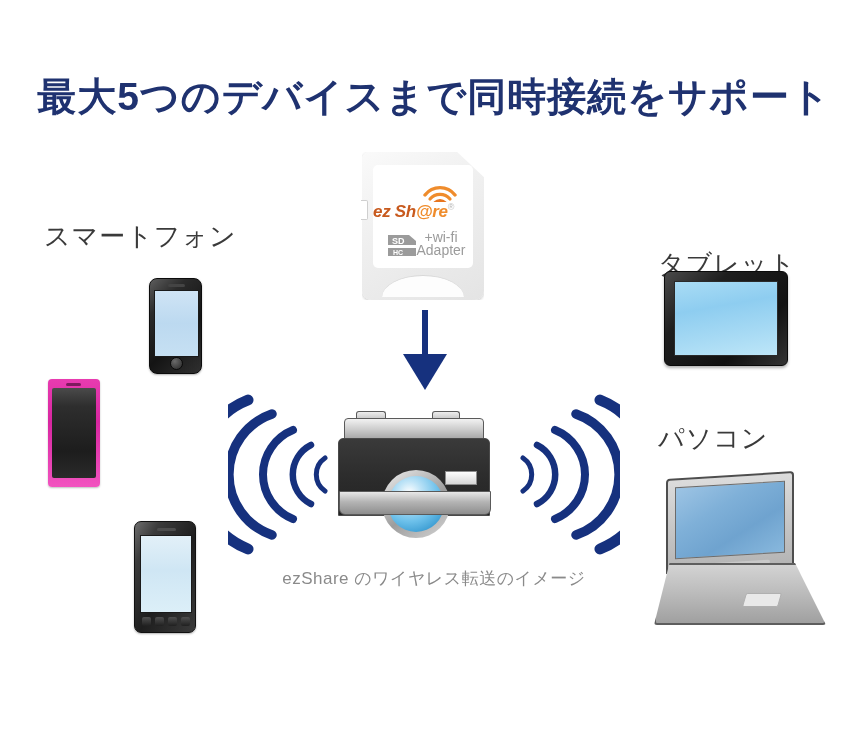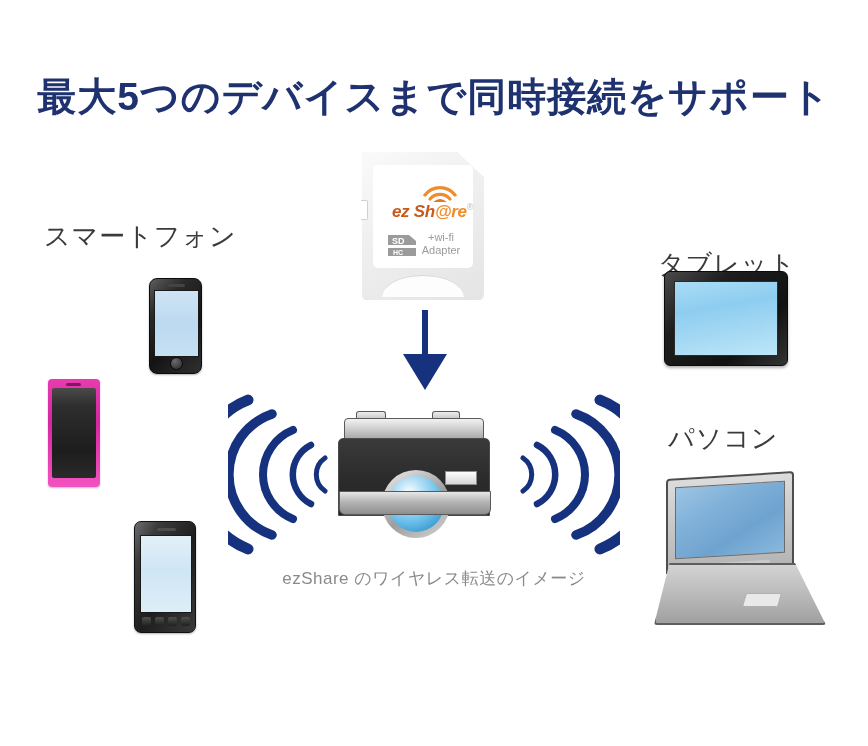--- a/index.html
+++ b/index.html
@@ -32,21 +32,21 @@
   .dev-label {
     position: absolute;
     font-size: 26px;
     font-weight: normal;
     color: #3a3a3a;
     letter-spacing: 1px;
     white-space: nowrap;
   }
   #label-smartphone { left: 44px;  top: 219px; text-align: center; }
   #label-tablet     { left: 658px; top: 219px; margin-top: 28px; }
-  #label-pc         { left: 658px; top: 421px; margin-left: 10px; }
+  #label-pc         { left: 658px; top: 421px; }
 
   
   #sdcard {
     position: absolute;
     left: 362px; top: 152px;
     width: 122px; height: 148px;
   }
   #sd-body {
     position: absolute; inset: 0;
     background: linear-gradient(150deg,#fafafa 0%, #f0f0f0 40%, #e4e4e4 100%);
@@ -81,21 +81,21 @@
   }
   #sd-wifi {
     position: absolute;
     left: 50px; top: 17px;
     width: 34px; height: 20px;
   }
   #sd-brand {
     position: absolute;
     left: 0; top: 37px;
     width: 100px;
-    text-align: right;
+    text-align: left;
     font-size: 17px;
     font-weight: bold;
     font-style: italic;
     letter-spacing: -.3px;
     white-space: nowrap;
   }
   #sd-brand .ez   { color: #c85a1e; }
   #sd-brand .sh   { color: #c85a1e; }
   #sd-brand .at   { color: #ef8c2c; }
   #sd-brand .re   { color: #ef8c2c; }
@@ -109,21 +109,21 @@
   #sd-sdhc {
     position: absolute;
     left: 12px; top: 68px;
     width: 34px; height: 26px;
   }
   #sd-adapter {
     position: absolute;
     right: 7px; top: 66px;
     width: 50px;
     text-align: center;
-    font-size: 11px;
+    font-size: 14px;
     line-height: 13px;
     color: #9b9b9b;
     white-space: nowrap;
   }
 
   
   #arrow {
     position: absolute;
     left: 400px; top: 310px;
     width: 50px; height: 82px;

